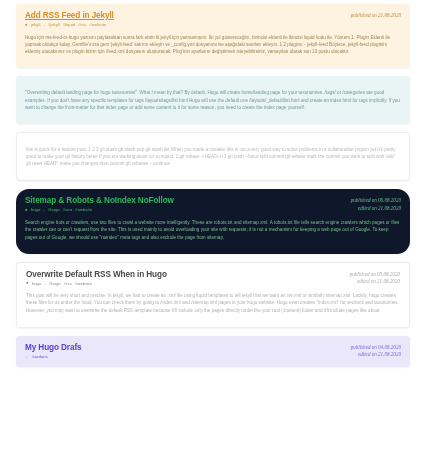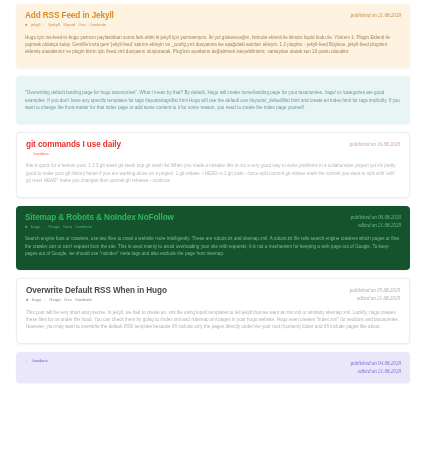--- a/index.html
+++ b/index.html
@@ -80,41 +80,41 @@
   .post-body {
     margin-top: 6px;
     font-size: 4.55px;
     line-height: 1.62;
     text-align: left;
     letter-spacing: 0.02px;
   }
 
   
   .t-cream { background: #fdf3e0; }
-  .t-cream .post-title { color: #d98c2b; }
+  .t-cream .post-title { color: #d98c2b; text-decoration: underline; }
   .t-cream .tag-row, .t-cream .tag-item, .t-cream .tag-bullet, .t-cream .tag-sep { color: #c8913f; }
   .t-cream .date-line { color: #b98b4a; }
   .t-cream .post-body { color: #a08354; }
 
   
   .t-teal { background: #e9f4f4; }
   .t-teal .post-title { color: #2f7f83; }
   .t-teal .tag-row, .t-teal .tag-item, .t-teal .tag-bullet, .t-teal .tag-sep { color: #4a9094; }
   .t-teal .date-line { color: #5d9a9d; }
   .t-teal .post-body { color: #6a9a9d; }
 
   
   .t-red { background: #ffffff; border: 0.6px solid #ededed; }
   .t-red .post-title { color: #e8322a; }
   .t-red .tag-row, .t-red .tag-item, .t-red .tag-bullet, .t-red .tag-sep { color: #ef6a64; }
   .t-red .date-line { color: #c9a0a0; }
   .t-red .post-body { color: #b7b7b7; }
 
   
-  .t-green { background: #14532d; }
+  .t-green { background: #0f172a; border-radius: 13px; }
   .t-green .post-title { color: #2eb85c; }
   .t-green .tag-row, .t-green .tag-item, .t-green .tag-bullet, .t-green .tag-sep { color: #4cbb74; }
   .t-green .date-line { color: #6cc189; }
   .t-green .post-body { color: #7bbd90; }
 
   
   .t-plain { background: #ffffff; border: 0.6px solid #ededed; }
   .t-plain .post-title { color: #4a4a4a; }
   .t-plain .tag-row, .t-plain .tag-item, .t-plain .tag-bullet, .t-plain .tag-sep { color: #8a8a8a; }
   .t-plain .date-line { color: #a9a9a9; }
@@ -150,32 +150,20 @@
           <div class="date-block">
             <div class="date-line">published on 21.08.2020</div>
           </div>
         </div>
         <p class="post-body">Hugo için rss-feed-in-hugo yazısını paylastıktan sonra fark ettim ki jekyll için yazmamışım. İki yol göstereceğim, birincisi eklenti ile ikincisi liquid kodu ile. Yöntem 1: Plugin Eklenti ile yapmak oldukça kolay. Gemfile'ınıza gem 'jekyll-feed' satırını ekleyin ve _config.yml dosyanıza ise aşağıdaki satırları ekleyin. 1 2 plugins: - jekyll-feed Böylece, jekyll-feed pluginini eklemiş olacaksınız ve plugin bizim için /feed.xml dosyasını oluşturacak. Plug'inin ayarlarını değiştirmek isteyebilirsiniz, varsayılan olarak son 10 postu olacaktır.</p>
       </div>
       <div class="post-card card-shadow t-teal">
         <p class="post-body">"Overwriting default landing page for hugo taxonomies". What I mean by that? By default, Hugo will create home/landing page for your taxonomies. /tags/ or /categories are good examples. If you don't have any specific templates for tags /layouts/tags/list.html Hugo will use the default one /layouts/_default/list.html and create an index.html for tags implicitly. If you want to change the front-matter for that index page or add some content to it for some reason, you need to create the index page yourself.</p>
       </div>
       <div class="post-card card-shadow t-red">
-        <div class="card-head">
-          <div class="head-left">
-            <div class="post-title">git commands I use daily</div>
-            <div class="tag-row">
-              <span class="tag-bullet">←</span>
-              <span class="tag-item">kardans</span>
-            </div>
-          </div>
-          <div class="date-block">
-            <div class="date-line">published on 16.08.2020</div>
-          </div>
-        </div>
         <p class="post-body">this is quick for a feature post. 1 2 3 git stash git stash pop git stash list When you made a mistake this is not a very good way to solve problems in a collaborative project yet it's pretty good to make your git history better if you are working alone on a project. 1 git rebase -i HEAD~n 1 git push --force split commit git rebase mark the commit you want to split with 'edit' git reset HEAD^ make you changes then commit git rebases --continue</p>
       </div>
       <div class="post-card card-shadow t-green">
         <div class="card-head">
           <div class="head-left">
             <div class="post-title">Sitemap &amp; Robots &amp; NoIndex NoFollow</div>
             <div class="tag-row">
               <span class="tag-bullet">●</span>
               <span class="tag-item">hugo</span>
               <span class="tag-sep">-</span>
@@ -207,20 +195,21 @@
           <div class="date-block">
             <div class="date-line">published on 05.08.2020</div>
             <div class="date-line">edited on 21.08.2020</div>
           </div>
         </div>
         <p class="post-body">This post will be very short and precise. In jekyll, we had to create an .xml file using liquid templates to tell jekyll that we want an rss.xml or similarly sitemap.xml. Luckily, hugo creates these files for us under the hood. You can check them by going to /index.xml and /sitemap.xml pages in your hugo website. Hugo even creates "index.xml" for sections and taxonomies. However, you may want to overwrite the default RSS template because it'll include only the pages directly under the your root (/content) folder and it'll include pages like about.</p>
       </div>
       <div class="post-card card-shadow t-purple">
         <div class="card-head">
           <div class="head-left">
+            <div class="post-title">My Hugo Drafs</div>
             <div class="tag-row">
               <span class="tag-bullet">←</span>
               <span class="tag-item">kardans</span>
             </div>
           </div>
           <div class="date-block">
             <div class="date-line">published on 04.08.2020</div>
             <div class="date-line">edited on 21.08.2020</div>
           </div>
         </div>

